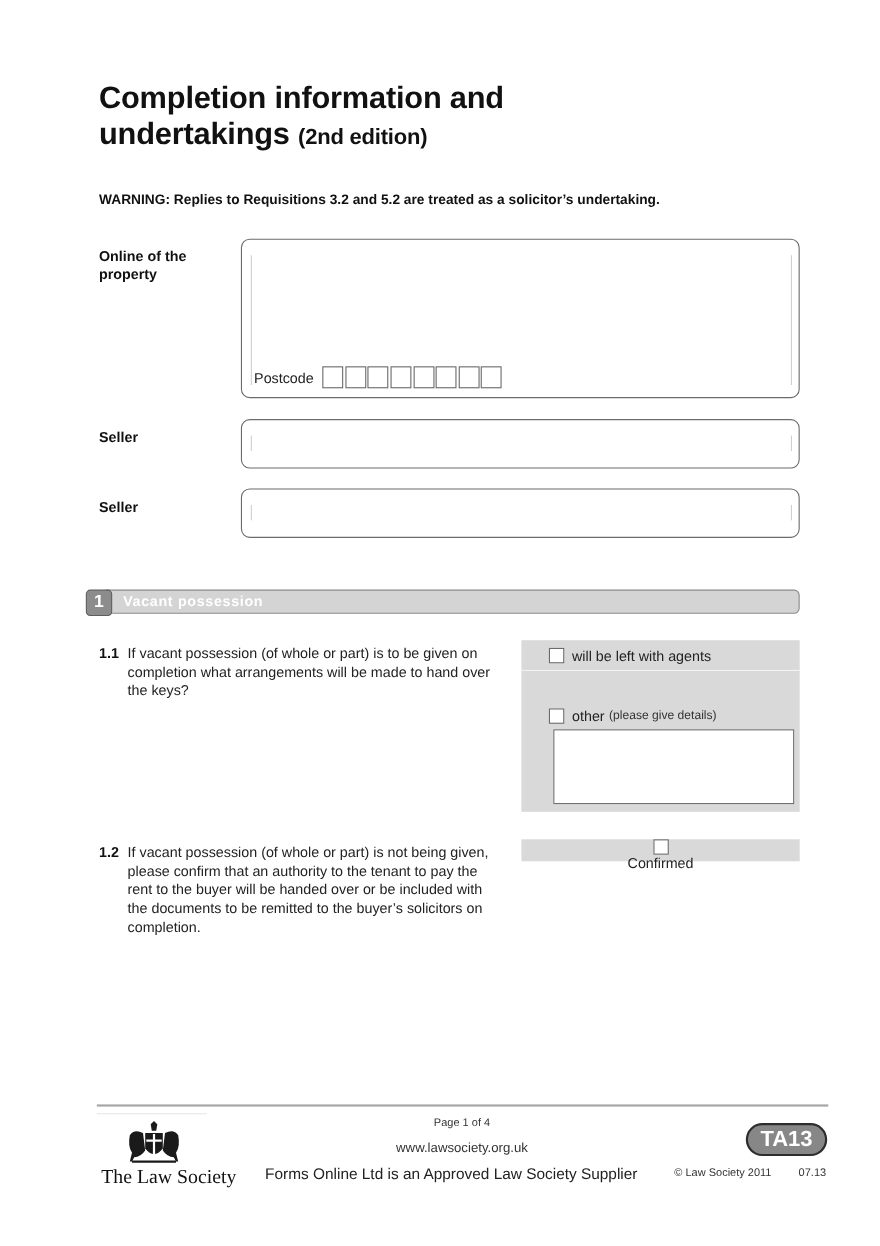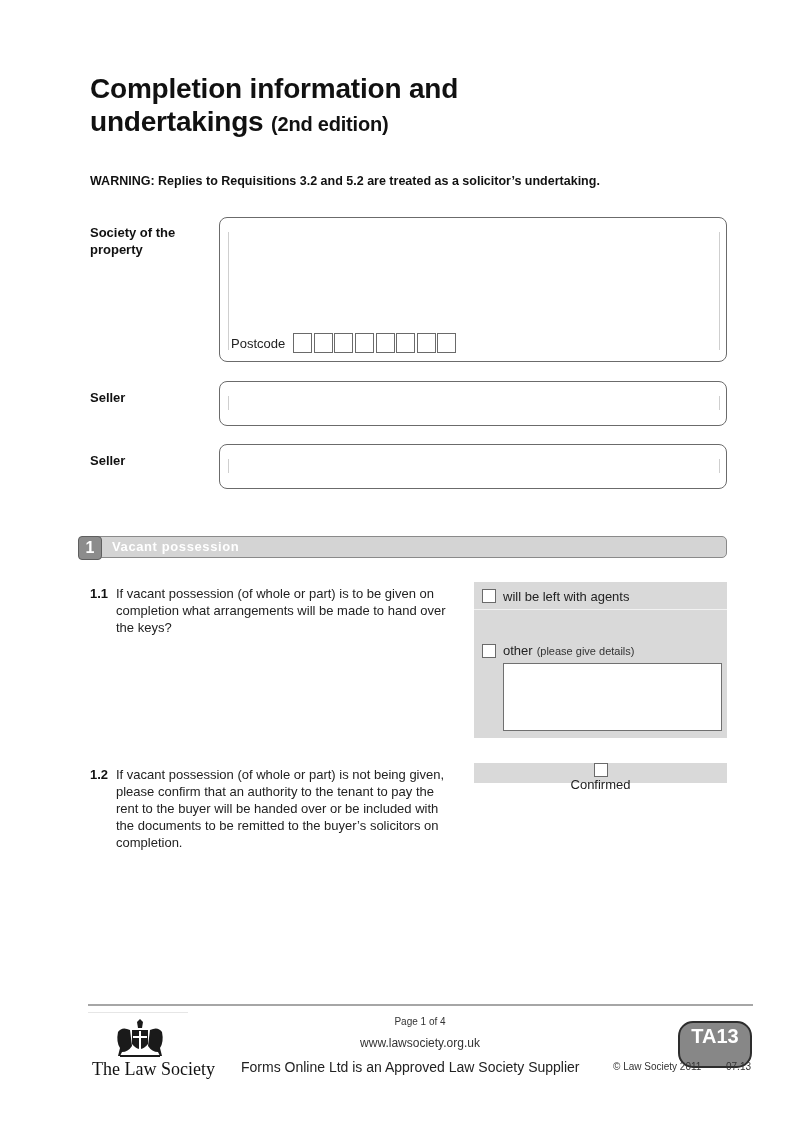--- a/index.html
+++ b/index.html
@@ -93,21 +93,21 @@
     .question .qnum { font-weight: bold; color: #111; display: inline-block; width: 26px; }
     .question .qtext { display: block; margin-left: 26px; margin-top: -17px; }
 
     
     .answer-panel {
       left: 474px; top: 582px; width: 253px; height: 156px;
       background: #d9d9d9;
     }
     .opt-row {
       position: absolute; left: 0; width: 100%; height: 27px;
-      display: flex; align-items: center;
+      display: flex; align-items: center; padding-left: 17px;
     }
     .opt-row.sep { border-bottom: 1px solid #f2f2f2; }
     .cb {
       width: 14px; height: 14px;
       border: 1px solid #6a6a6a;
       background: #ffffff;
       margin-left: 8px; margin-right: 7px;
       flex: 0 0 auto;
     }
     .opt-label { font-size: 13px; color: #222; }
@@ -147,21 +147,21 @@
     }
     .website {
       left: 340px; top: 1036px; width: 160px; text-align: center;
       font-size: 12px; color: #333;
     }
     .supplier {
       left: 241px; top: 1059px;
       font-size: 14px; color: #222;
     }
     .form-badge {
-      left: 678px; top: 1021px; width: 74px; height: 47px;
+      left: 678px; top: 1021px; width: 74px; height: 30px;
       background: #878787;
       border: 2px solid #2d2d2d;
       border-radius: 15px;
       color: #ffffff; font-weight: bold; font-size: 20px;
       text-align: center; line-height: 26px;
     }
     .copyright {
       left: 613px; top: 1061px;
       font-size: 10px; color: #333;
     }
@@ -177,21 +177,21 @@
   <div>Completion information and</div>
   <div>
     <span>undertakings</span>
     <span class="edition">(2nd edition)</span>
   </div>
 </div>
 
 <div class="abs warning">WARNING: Replies to Requisitions 3.2 and 5.2 are treated as a solicitor’s undertaking.</div>
 
 <div class="abs field-label" style="top:224px;">
-  <div>Society of the</div>
+  <div>Online of the</div>
   <div>property</div>
 </div>
 <div class="abs rbox" style="top:217px; height:145px;">
   <div class="inner-left" style="top:14px; height:118px;"></div>
   <div class="inner-right" style="top:14px; height:118px;"></div>
   <div class="postcode-row">
     <span class="postcode-label">Postcode</span>
     <div class="pc-box"></div>
     <div class="pc-box"></div>
     <div class="pc-box"></div>

